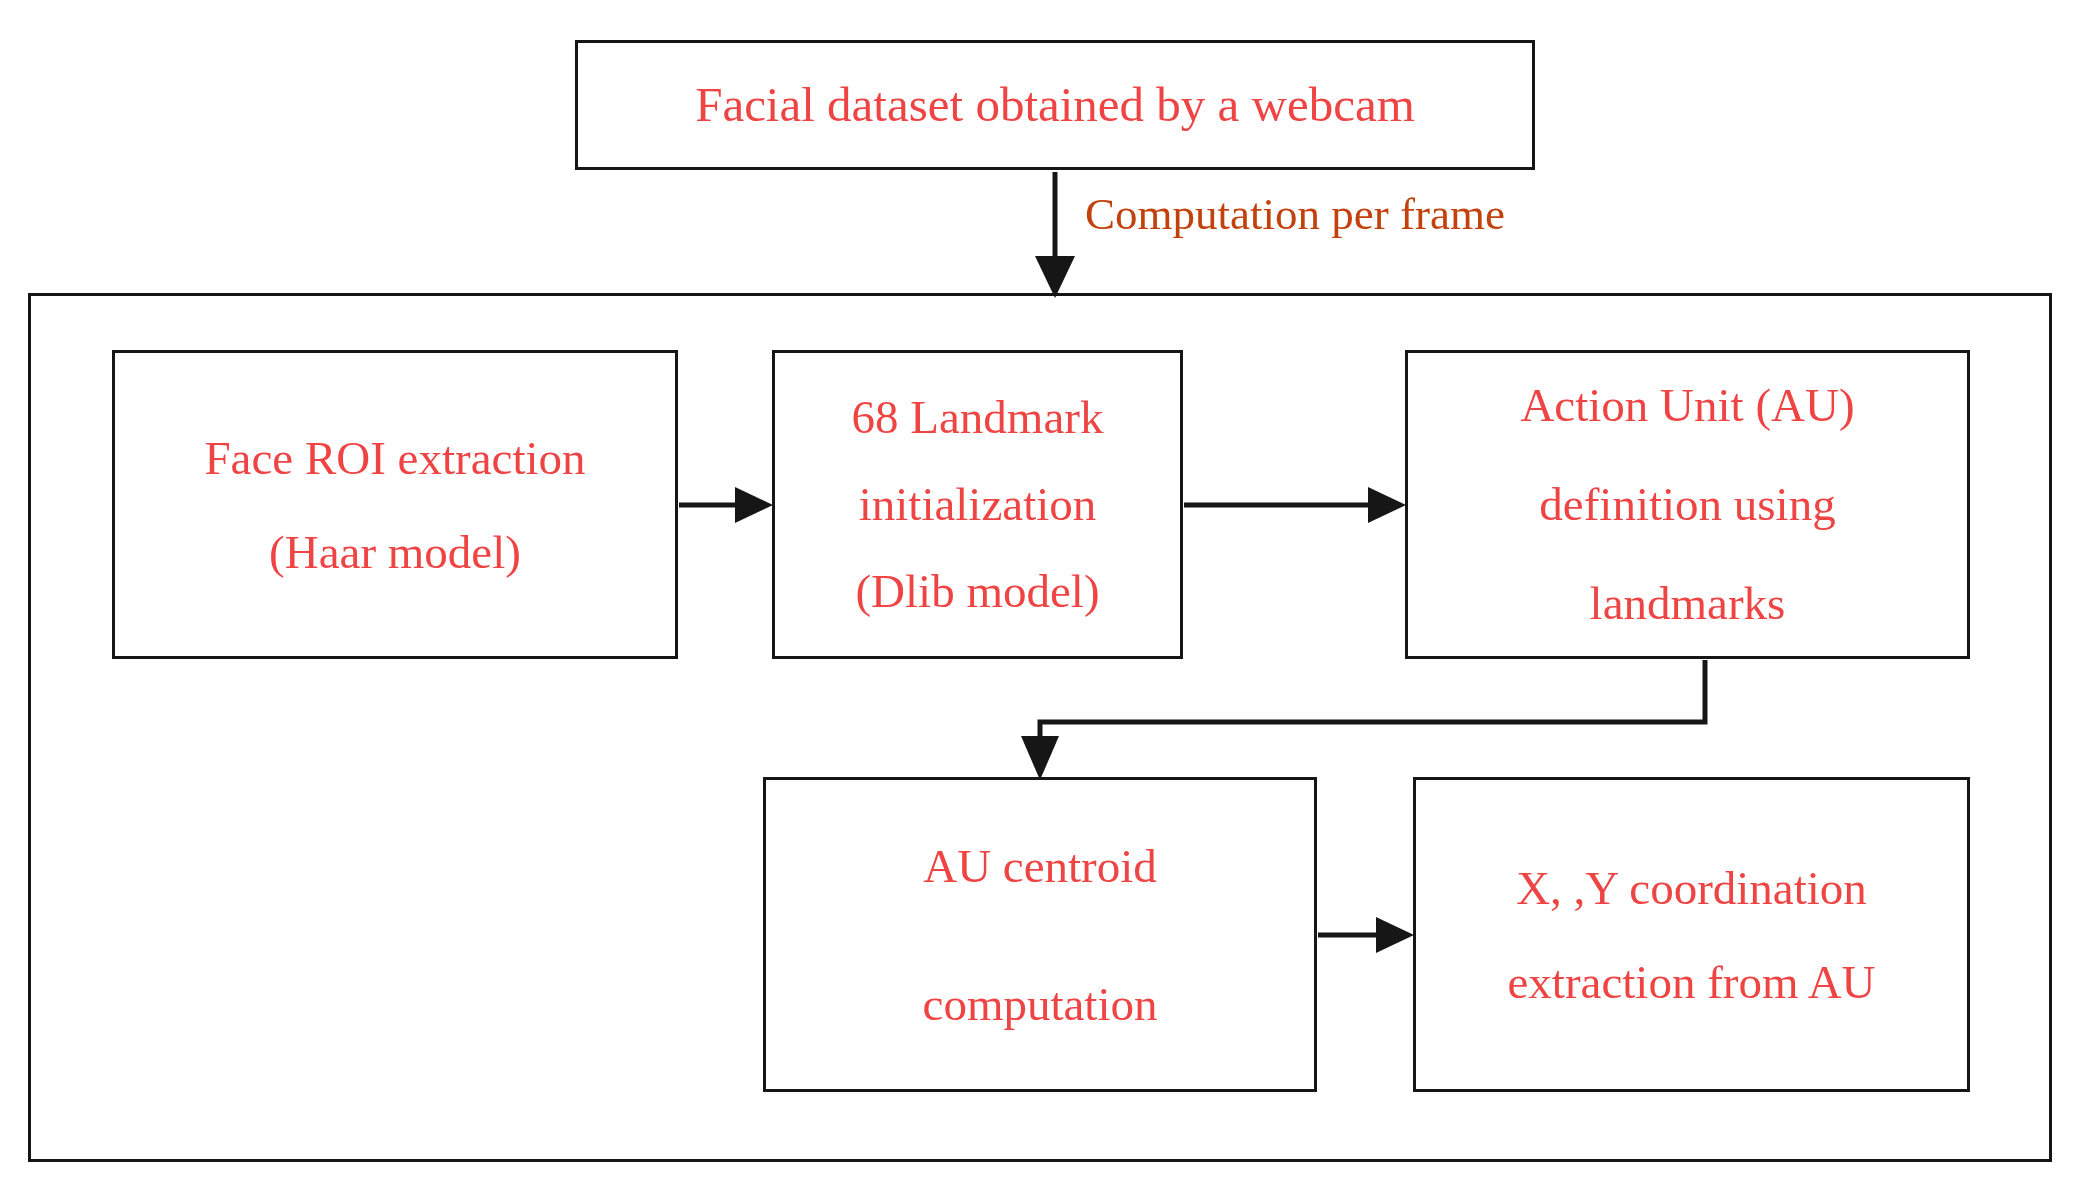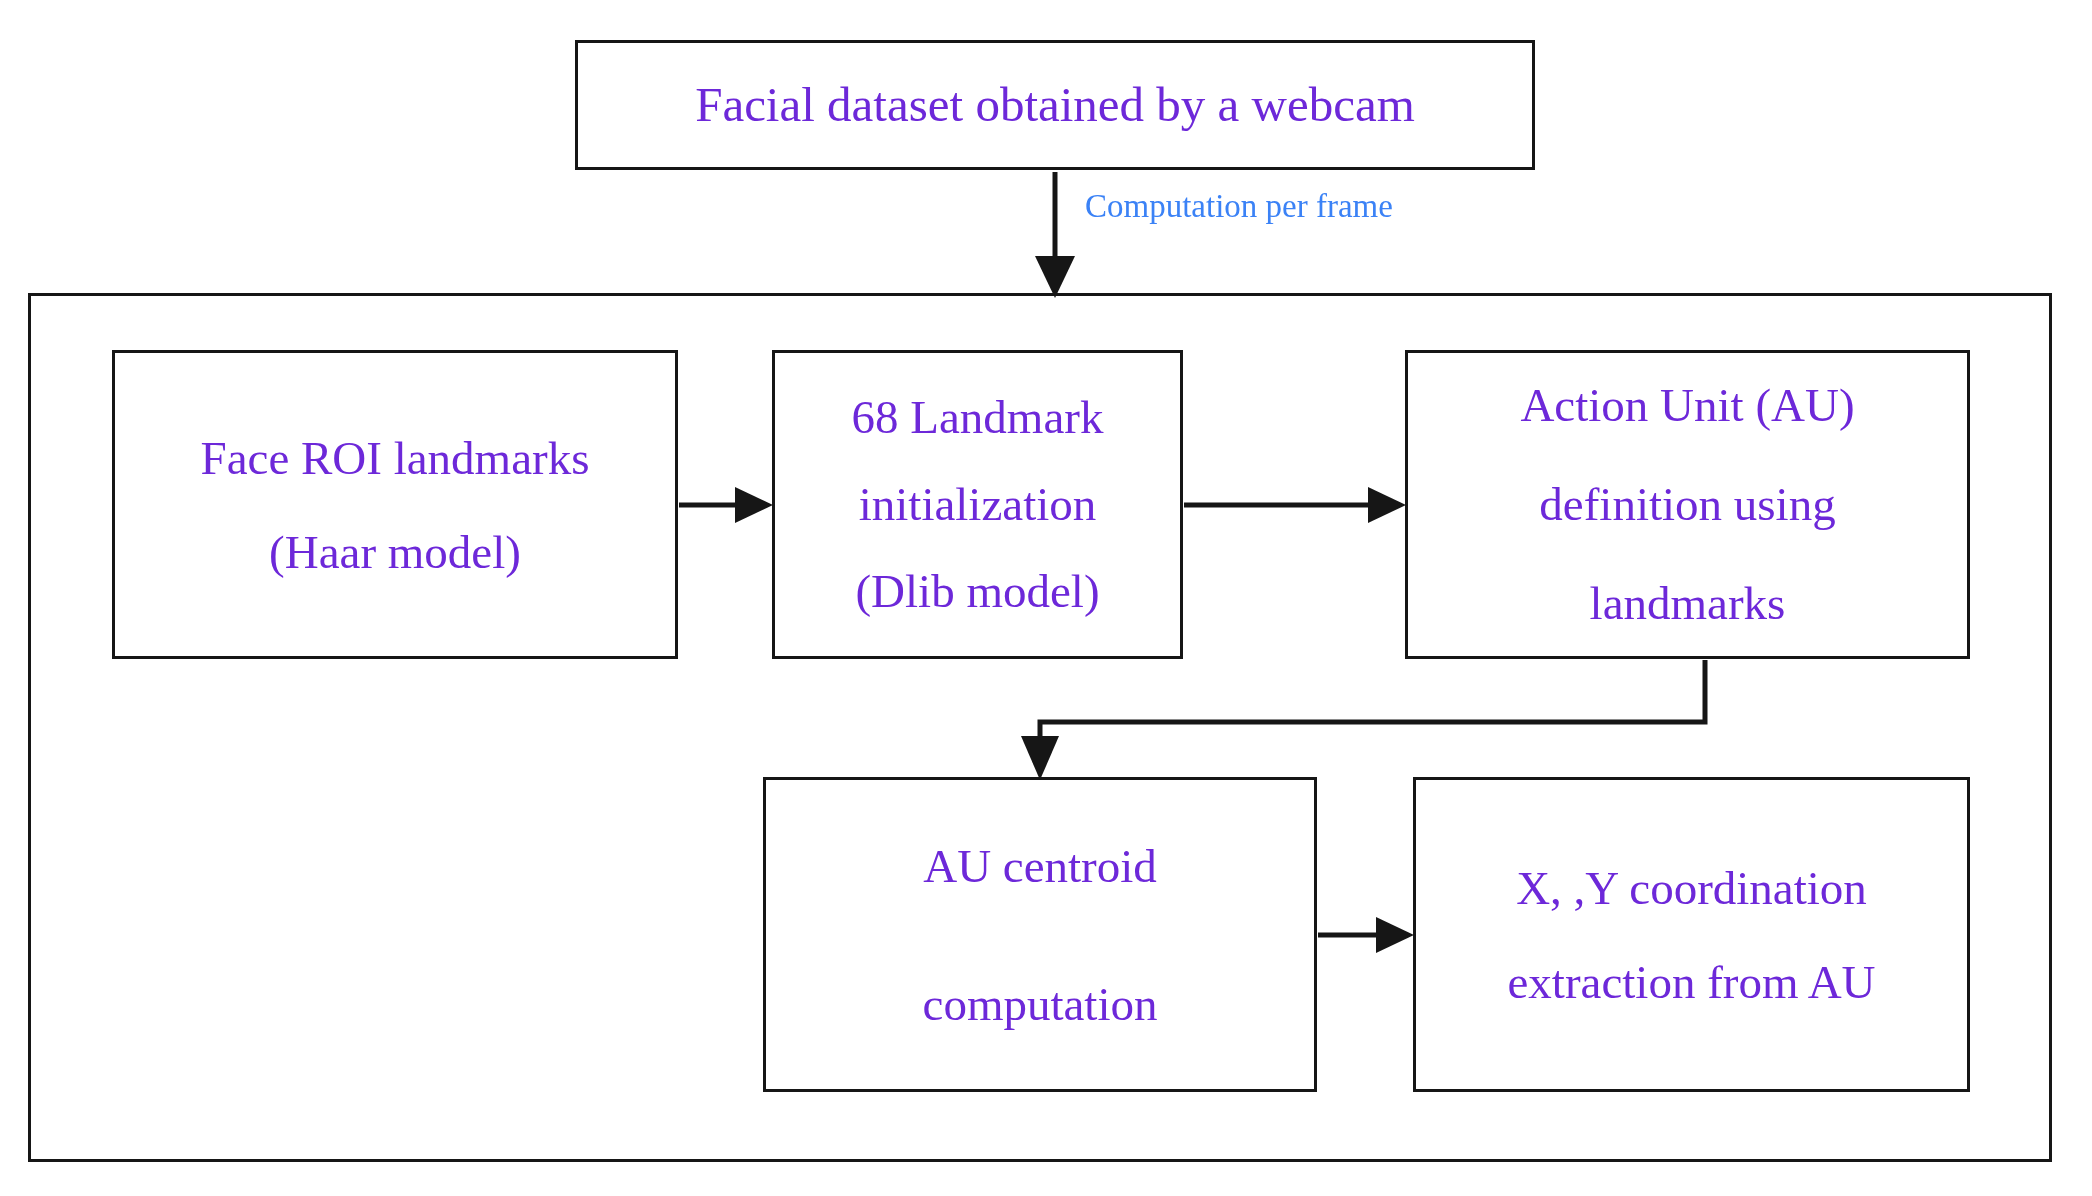--- a/index.html
+++ b/index.html
@@ -22,21 +22,21 @@
   .node {
     position: absolute;
     box-sizing: border-box;
     border: 3px solid #161616;
     background: #ffffff;
     display: flex;
     flex-direction: column;
     align-items: center;
     justify-content: center;
     text-align: center;
-    color: #6d28d9;
+    color: #ef4444;
   }
   .node .line {
     display: block;
     white-space: nowrap;
   }
   
   #source-node {
     left: 575px;
     top: 40px;
     width: 960px;
@@ -95,23 +95,23 @@
     height: 315px;
     font-size: 47px;
     line-height: 2.0;
     font-family: Liberation Serif, serif;
   }
   
   #edge-label-computation {
     position: absolute;
     left: 1085px;
     top: 188px;
-    font-size: 33px;
+    font-size: 45px;
     white-space: nowrap;
-    color: #3b82f6;
+    color: #c2410c;
   }
   
   .edge {
     position: absolute;
     left: 0;
     top: 0;
     width: 2092px;
     height: 1196px;
     pointer-events: none;
     overflow: visible;
@@ -136,21 +136,21 @@
 
   <svg class="edge" id="edge-source-to-pipeline" viewBox="0 0 2092 1196">
     <line x1="1055" y1="172" x2="1055" y2="275"></line>
     <polygon points="1055,298 1035,256 1075,256"></polygon>
   </svg>
   <div id="edge-label-computation">Computation per frame</div>
 
   <div id="pipeline-frame"></div>
 
   <div class="node" id="node-face-roi">
-    <span class="line">Face ROI landmarks</span>
+    <span class="line">Face ROI extraction</span>
     <span class="line">(Haar model)</span>
   </div>
 
   <div class="node" id="node-landmark">
     <span class="line">68 Landmark</span>
     <span class="line">initialization</span>
     <span class="line">(Dlib model)</span>
   </div>
 
   <div class="node" id="node-action-unit">

